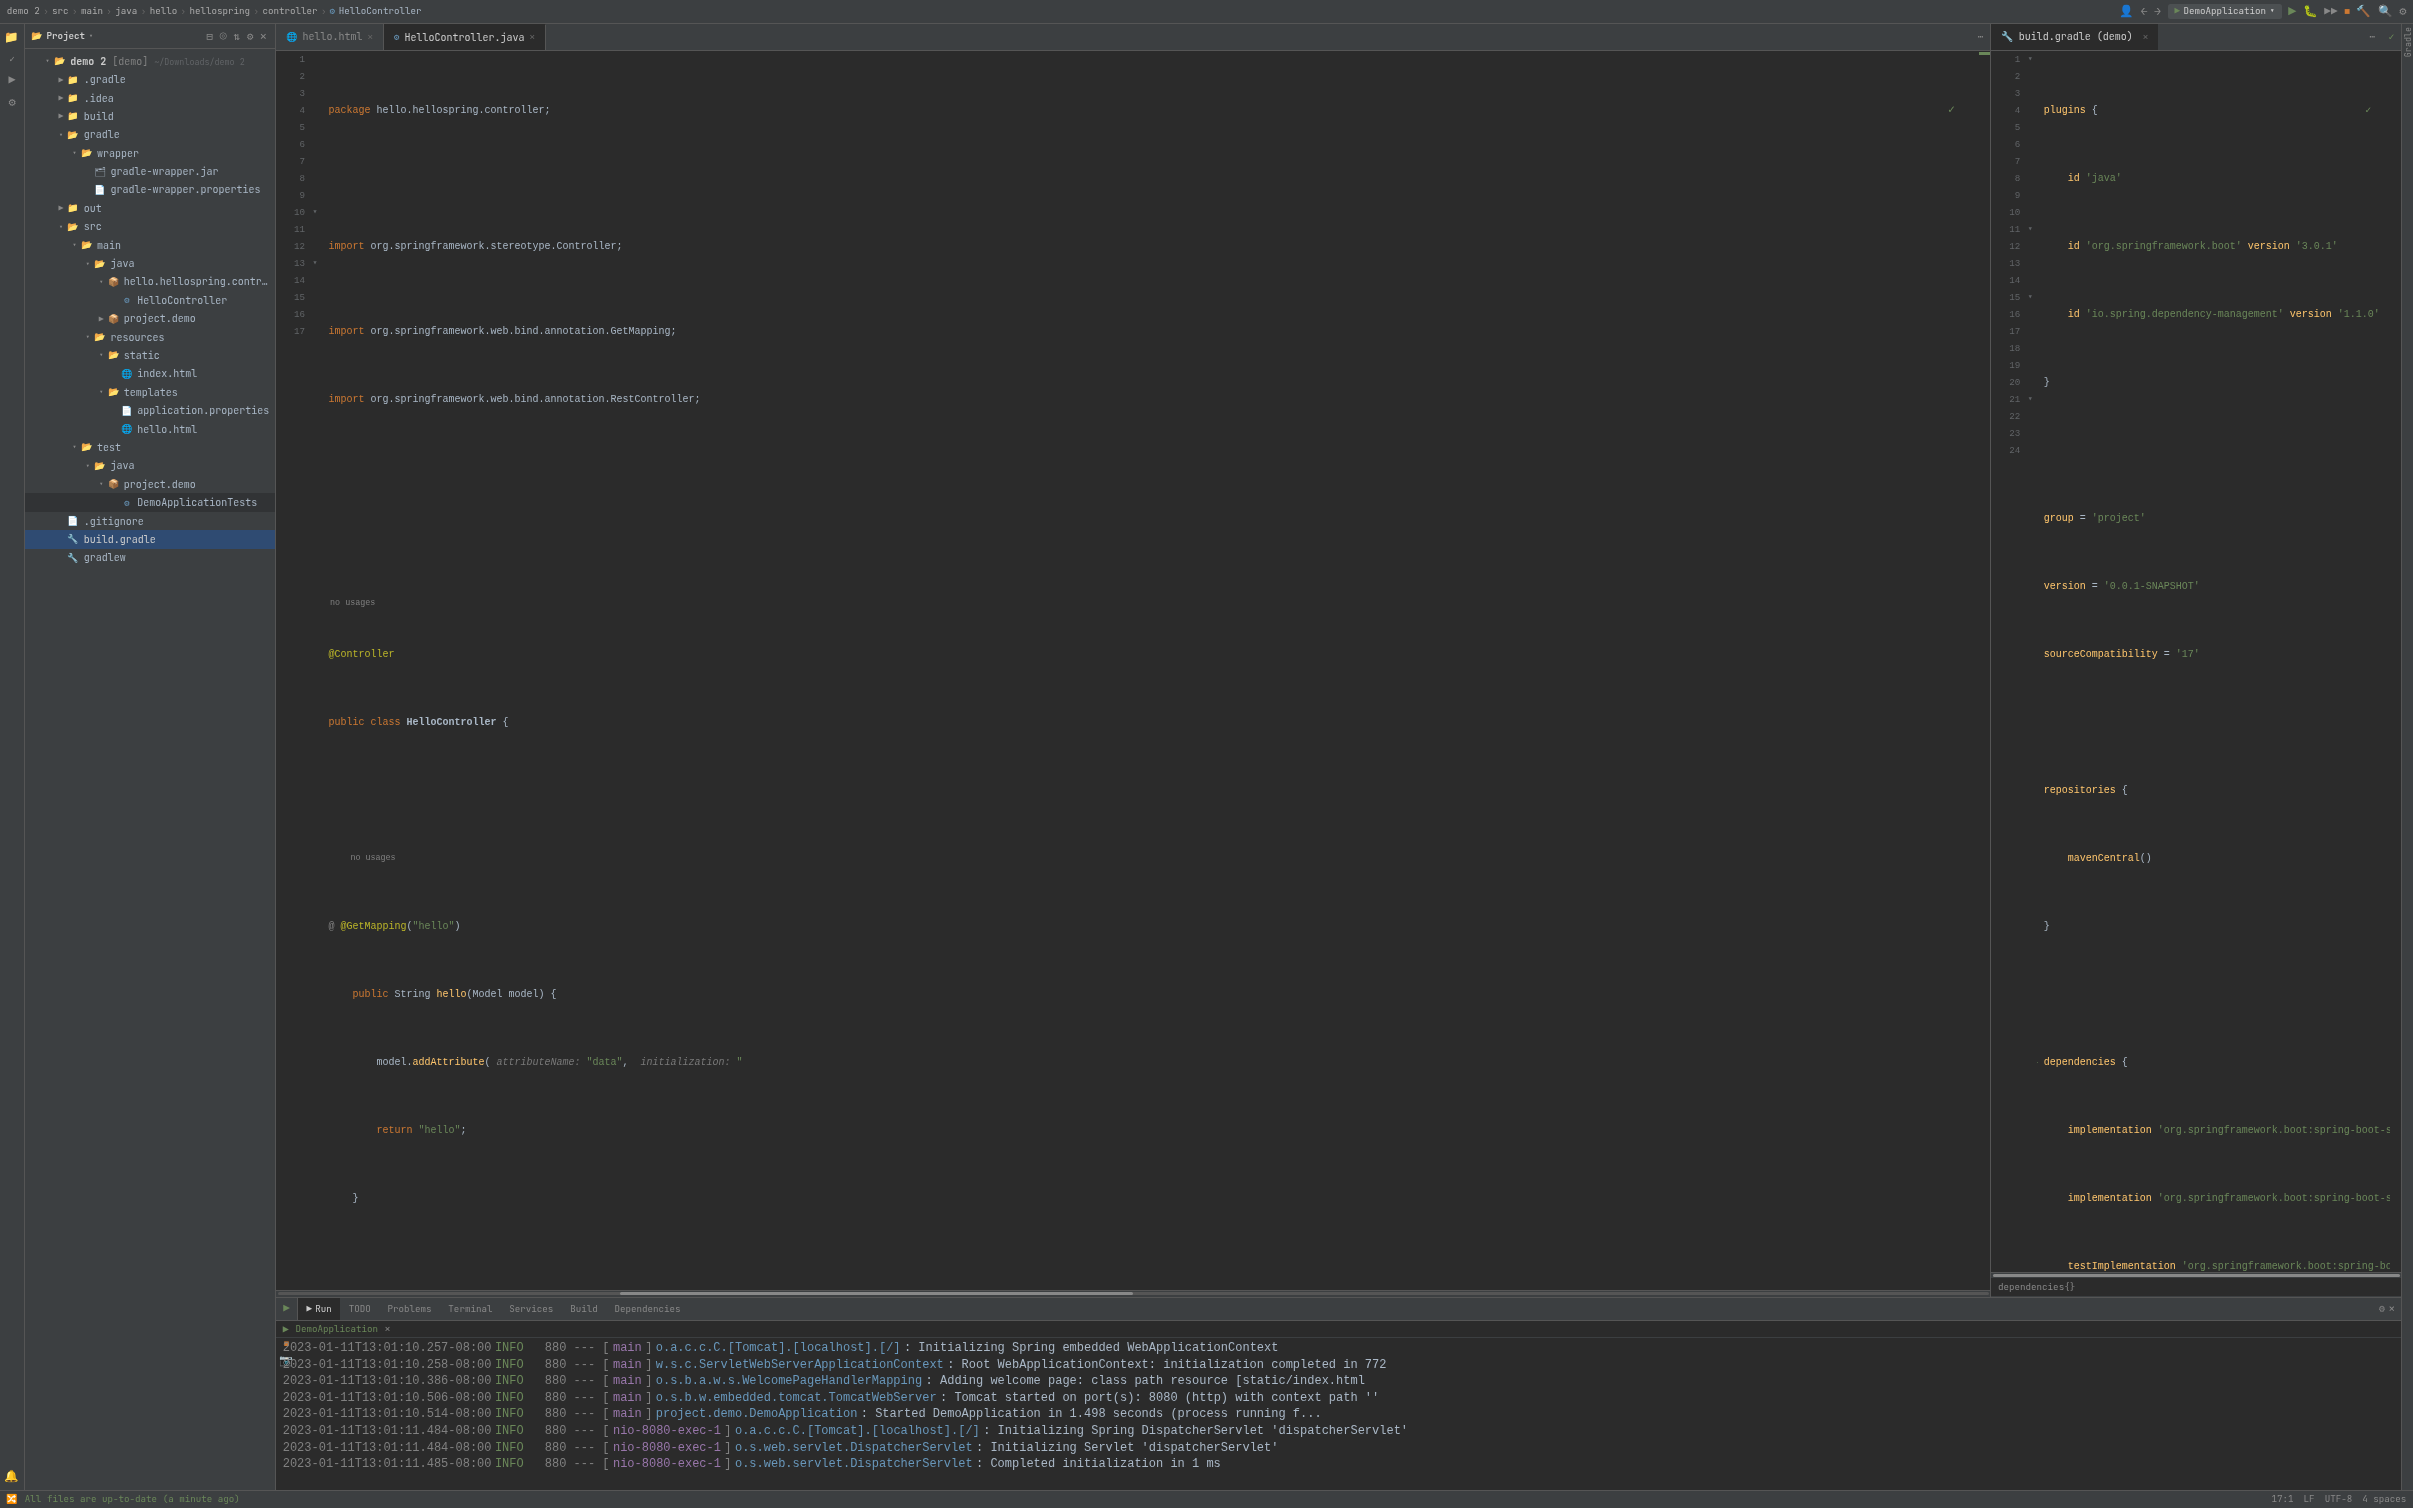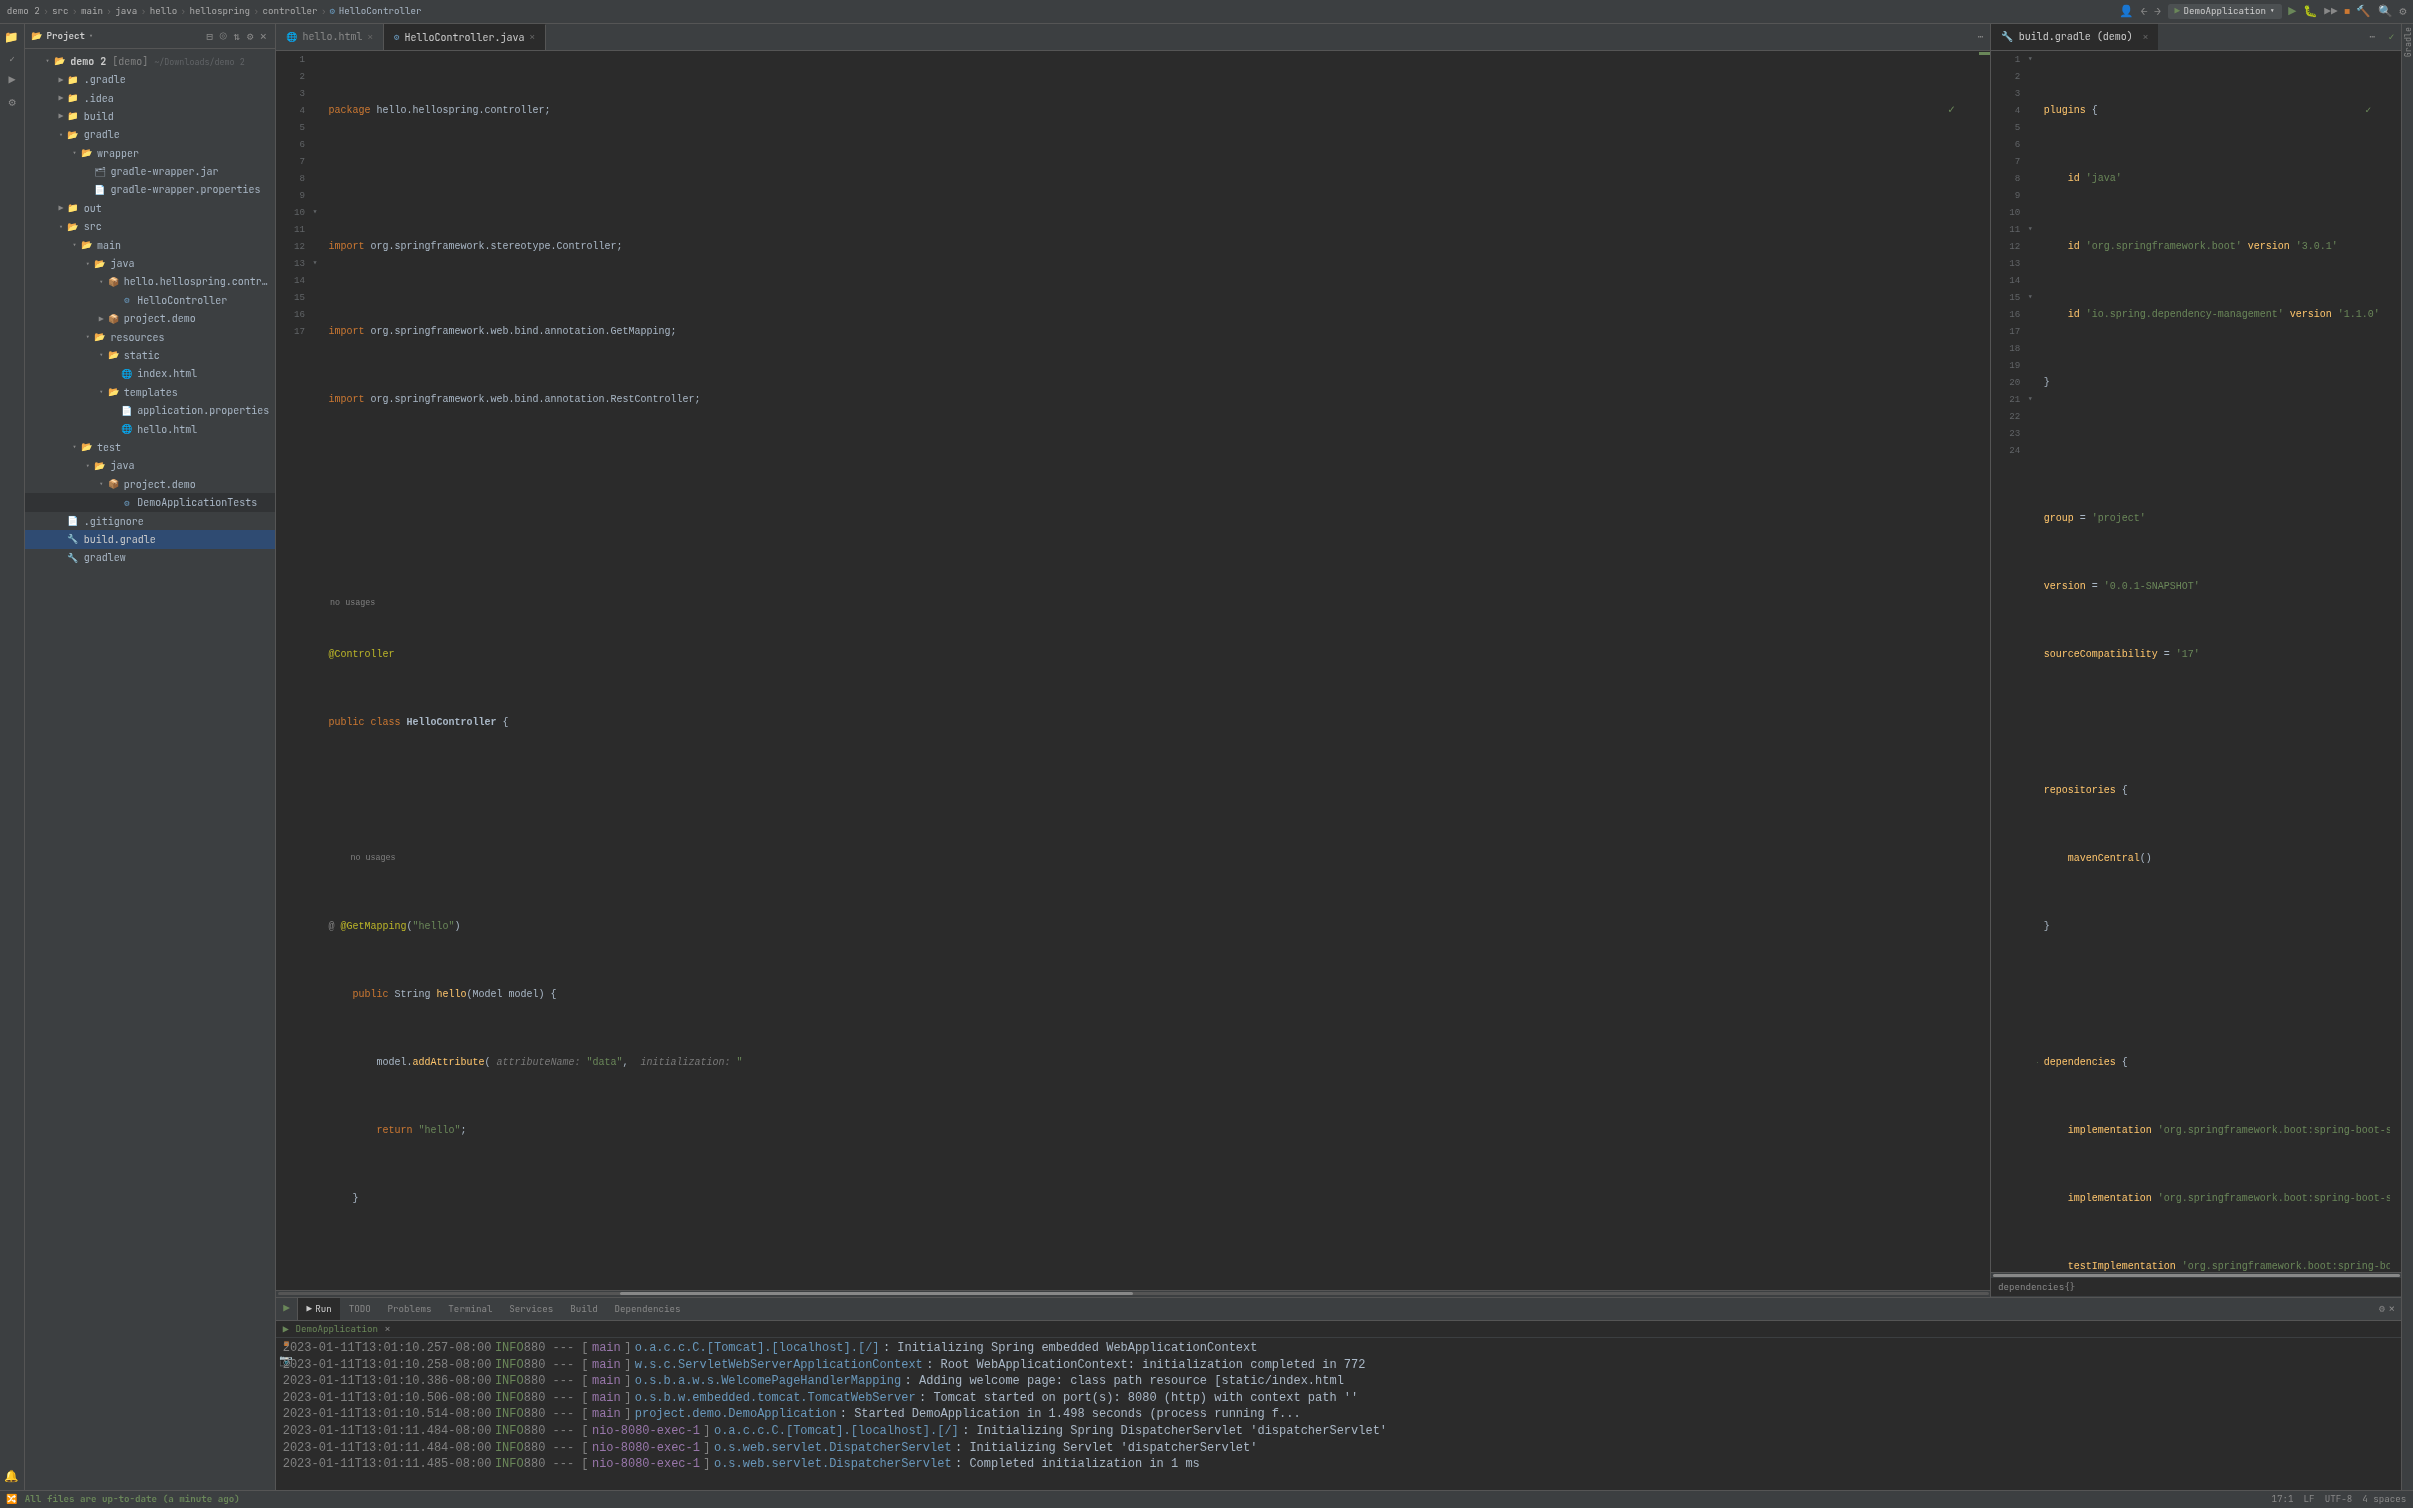--- a/index.html
+++ b/index.html
@@ -370,39 +370,39 @@
       font-size: 12px;
       font-family: 'Courier New', monospace;
     }
     .console-line {
       display: flex;
       padding: 0.8px 6.7px;
       line-height: 15px;
       white-space: nowrap;
     }
     .console-line .timestamp { color: #808080; margin-right: 3.4px; }
-    .console-line .level-info { color: #6a8759; margin-right: 0; }
+    .console-line .level-info { color: #6a8759; margin-right: 21px; }
     .console-line .thread { color: #9876aa; margin-right: 3.4px; }
     .console-line .logger { color: #6897bb; margin-right: 3.4px; text-align: right; }
     .console-line .msg { color: #a9b7c6; }
     
     .status-bar {
       height: 18.4px;
       background: #3c3f41;
       display: flex;
       align-items: center;
       padding: 0 6.7px;
       font-size: 9.2px;
       color: #888;
       border-top: 0.8px solid #555;
       flex-shrink: 0;
     }
     .status-left { display: flex; align-items: center; gap: 6.7px; flex: 1; }
     .status-right { display: flex; align-items: center; gap: 10px; }
-    .status-git { color: #6a8759; font-weight: bold; }
+    .status-git { color: #6a8759; }
     
     .right-gutter {
       width: 11.7px;
       background: #2b2b2b;
       flex-shrink: 0;
       display: flex;
       flex-direction: column;
     }
     .gutter-mark {
       width: 100%;

